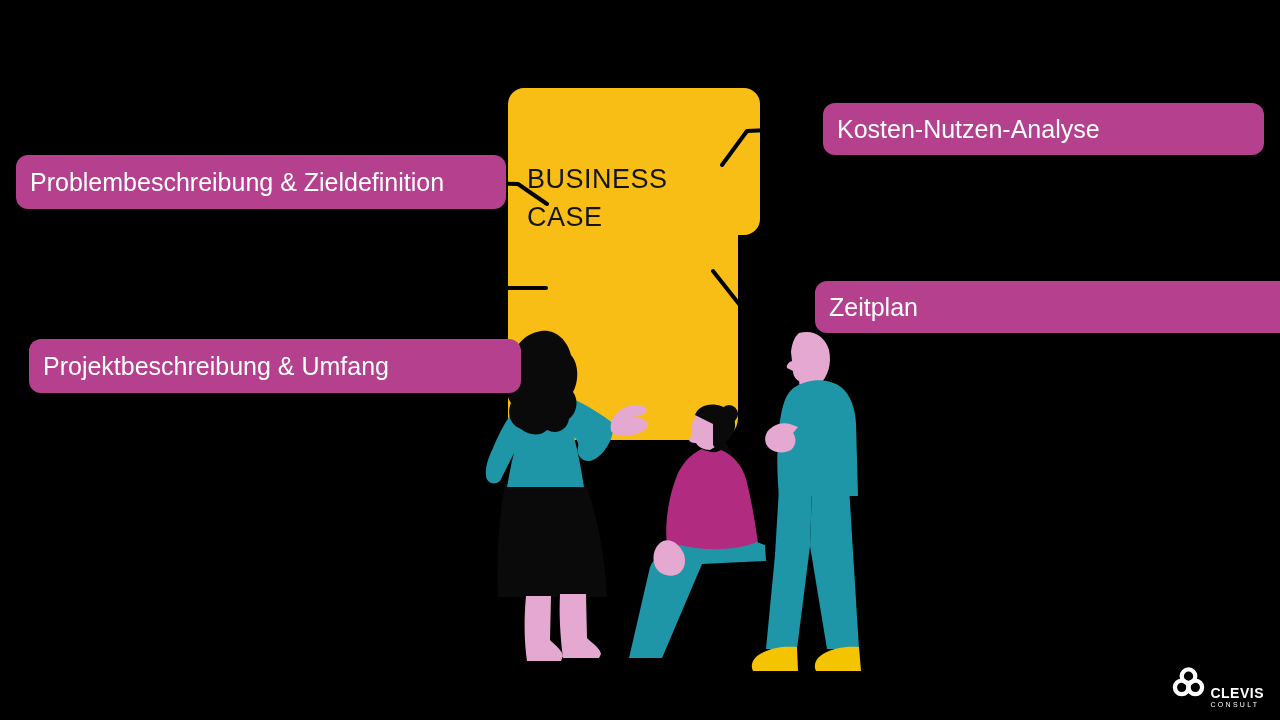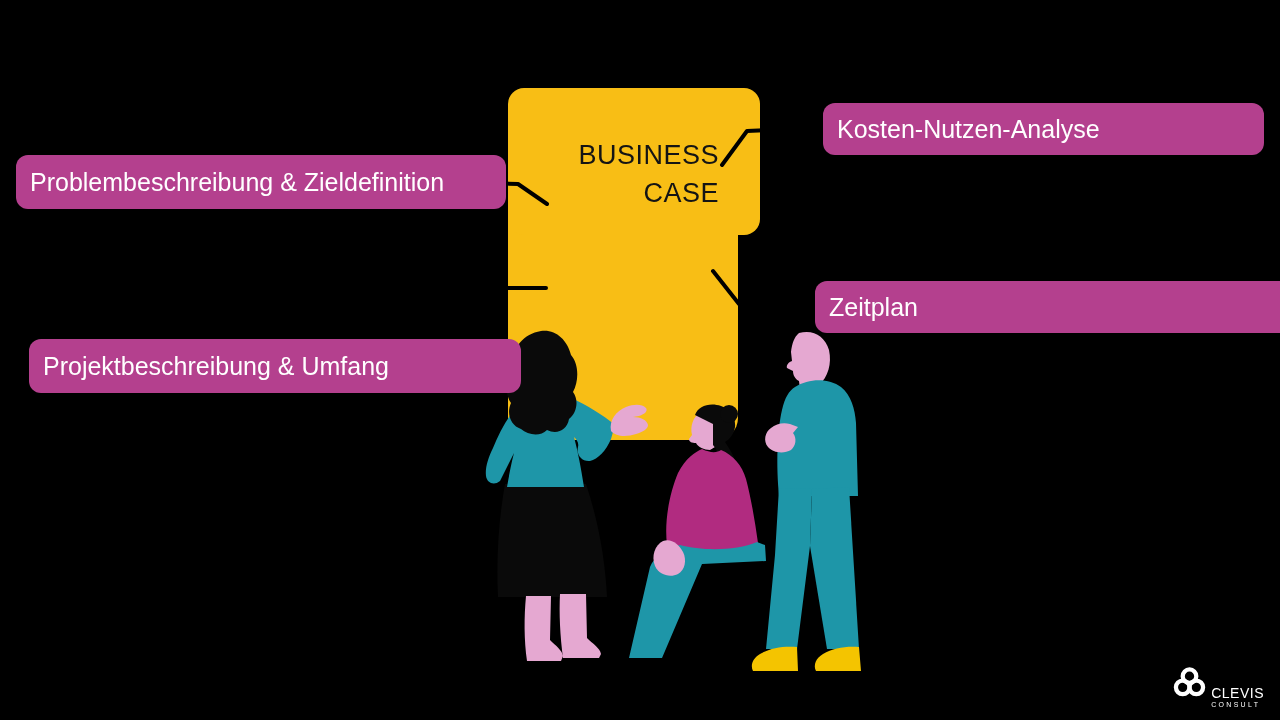--- a/index.html
+++ b/index.html
@@ -12,42 +12,42 @@
   
   .f-yellow{fill:var(--yellow);}
   .f-teal{fill:var(--teal);}
   .f-magenta{fill:var(--magenta);}
   .f-skin{fill:var(--skin);}
   .f-shoe{fill:var(--shoe);}
   .f-hair{fill:var(--hair);}
   .connector{stroke:var(--ink);stroke-width:4;fill:none;stroke-linecap:round;stroke-linejoin:round;}
   
   .center-title{
-    position:absolute;left:527px;top:136px;width:192px;
-    text-align:right;font-size:27px;line-height:38px;
+    position:absolute;left:527px;top:160px;width:192px;
+    text-align:left;font-size:27px;line-height:38px;
     color:var(--title_text);letter-spacing:0.5px;
   }
   
   .pill{
     position:absolute;box-sizing:border-box;
     background:var(--label);border-radius:12px;
     display:flex;align-items:center;padding:4px 14px;
     color:var(--label_text);font-size:25px;white-space:nowrap;
   }
   .pill.l1{left:16px;top:155px;width:490px;height:54px;}
   .pill.l2{left:823px;top:103px;width:441px;height:52px;}
   .pill.l3{left:29px;top:339px;width:492px;height:54px;}
   .pill.l4{left:815px;top:281px;width:482px;height:52px;}
   
   .logo{
     position:absolute;right:16px;bottom:11px;
     display:flex;align-items:center;gap:5px;color:#fff;
   }
   .logo .knot{display:block;}
-  .logo-name{font-size:14px;font-weight:normal;letter-spacing:0.5px;line-height:13px;margin-top:32px;}
+  .logo-name{font-size:14px;font-weight:bold;letter-spacing:0.5px;line-height:13px;margin-top:32px;}
   .logo-sub{font-size:7px;letter-spacing:2.3px;line-height:9px;}
 </style>
 </head>
 <body>
 
 <div class="stage">
 
   <svg class="scene" width="1280" height="720" viewBox="0 0 1280 720">
 
     <g>

